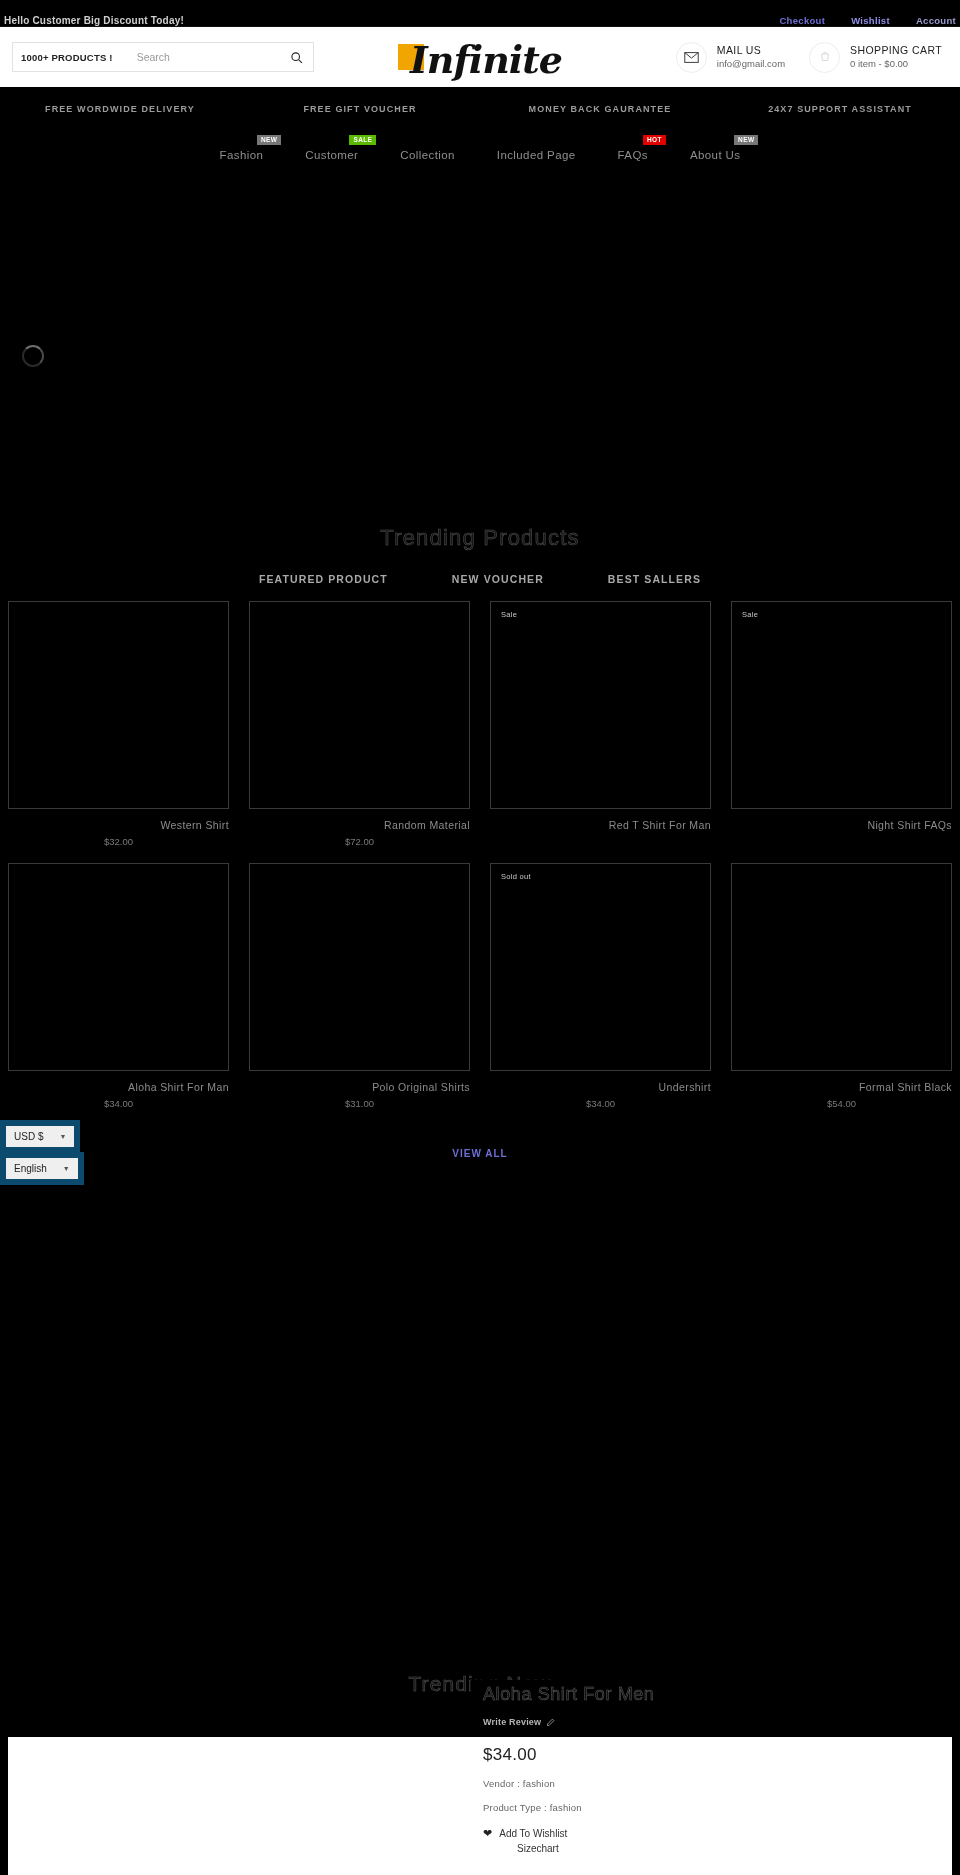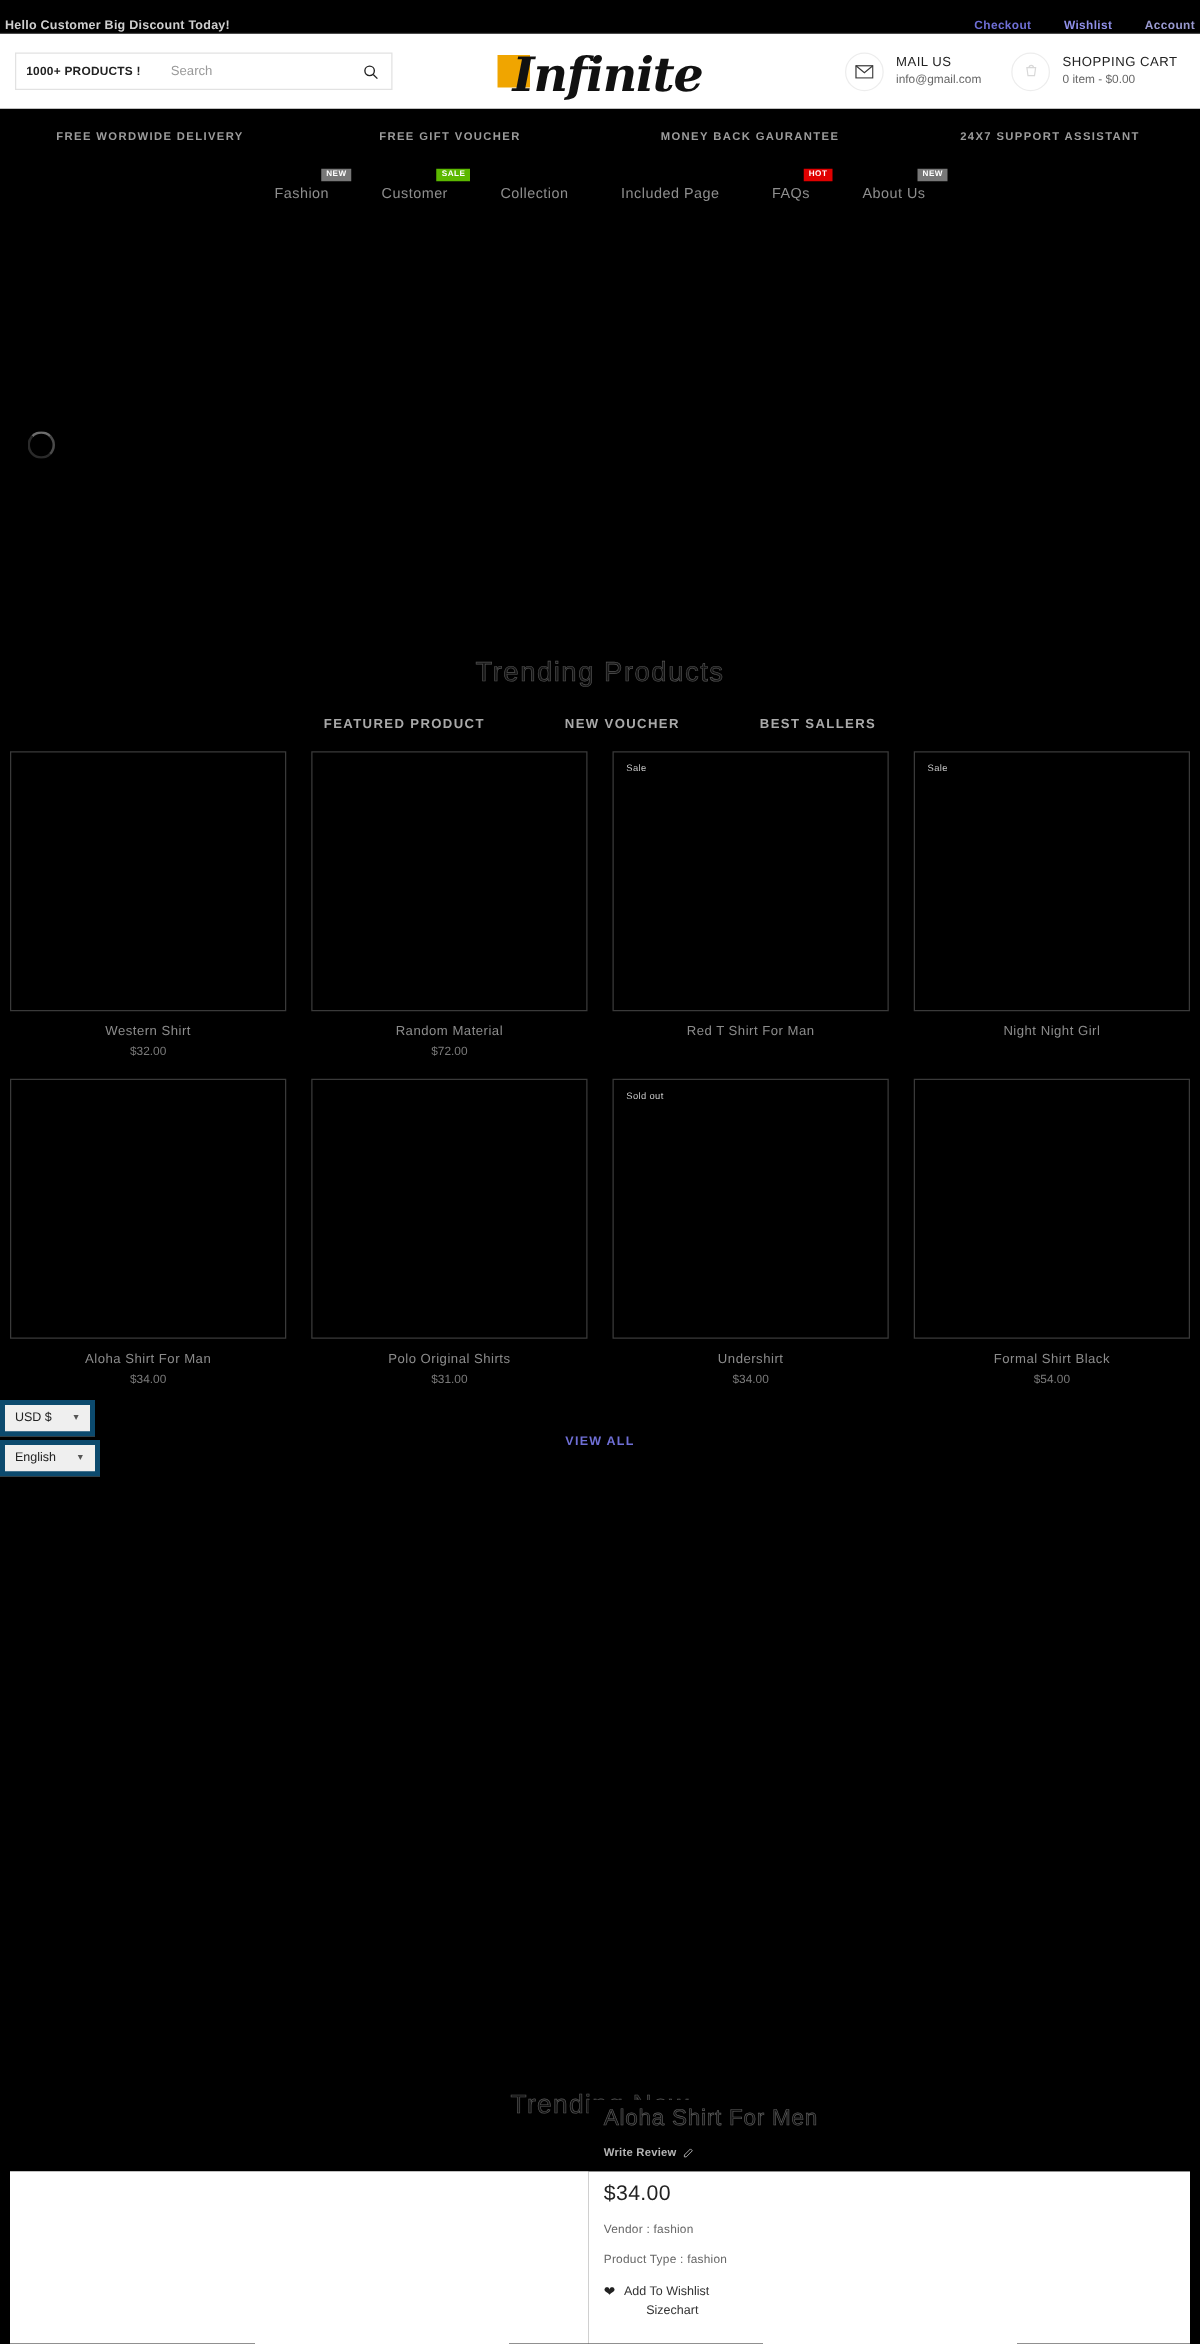--- a/index.html
+++ b/index.html
@@ -233,21 +233,21 @@
     position: relative;
   }
   .card-tag {
     position: absolute;
     top: 8px; left: 10px;
     font-size: 7.5px;
     color: #c9c9c9;
     letter-spacing: .3px;
   }
   .card-name {
-    text-align: center;
+    text-align: right;
     font-size: 10.5px;
     color: #8c8c8c;
     letter-spacing: .4px;
     padding-top: 10px;
   }
   .card-price {
     text-align: center;
     font-size: 9.5px;
     color: #7a7a7a;
     padding-top: 5px;
@@ -260,21 +260,21 @@
     letter-spacing: 1px;
     font-weight: 700;
     text-decoration: none;
     cursor: pointer;
   }
 
   
   .floating { position: absolute; left: 0; z-index: 40; }
   .fl-box {
     background: #efefef;
-    border: 4px solid #0c4a6e;
+    border: 6px solid #0c4a6e;
     font-size: 10px;
     color: #222;
     padding: 5px 8px;
     display: flex;
     align-items: center;
     gap: 16px;
     cursor: pointer;
     font-family: "Liberation Sans", sans-serif;
   }
   .caret { font-size: 7px; color: #555; }
@@ -496,21 +496,21 @@
       <div class="card-img">
         <span class="card-tag">Sale</span>
       </div>
       <div class="card-name">Red T Shirt For Man</div>
       <div class="card-price"></div>
     </div>
     <div class="card">
       <div class="card-img">
         <span class="card-tag">Sale</span>
       </div>
-      <div class="card-name">Night Night Girl</div>
+      <div class="card-name">Night Shirt FAQs</div>
       <div class="card-price"></div>
     </div>
   </div>
 
   <div class="grid grid-row2">
     <div class="card">
       <div class="card-img">
         <span class="card-tag"></span>
       </div>
       <div class="card-name">Aloha Shirt For Man</div>

